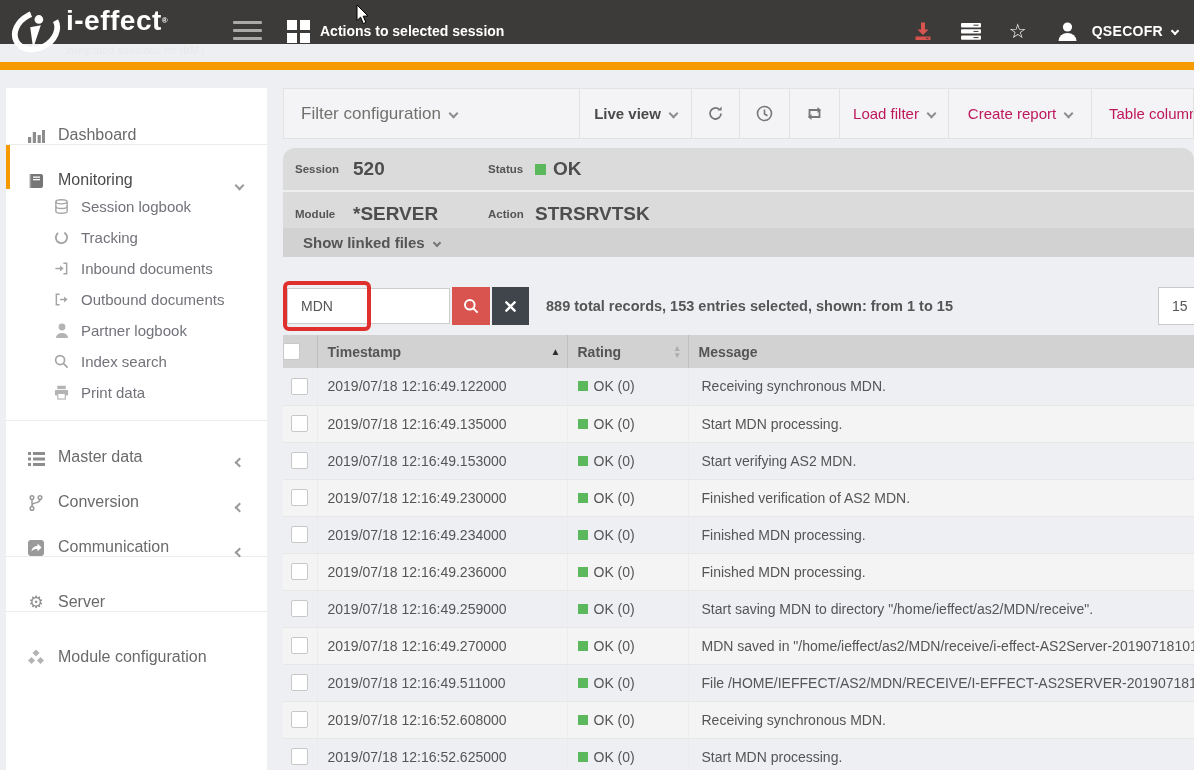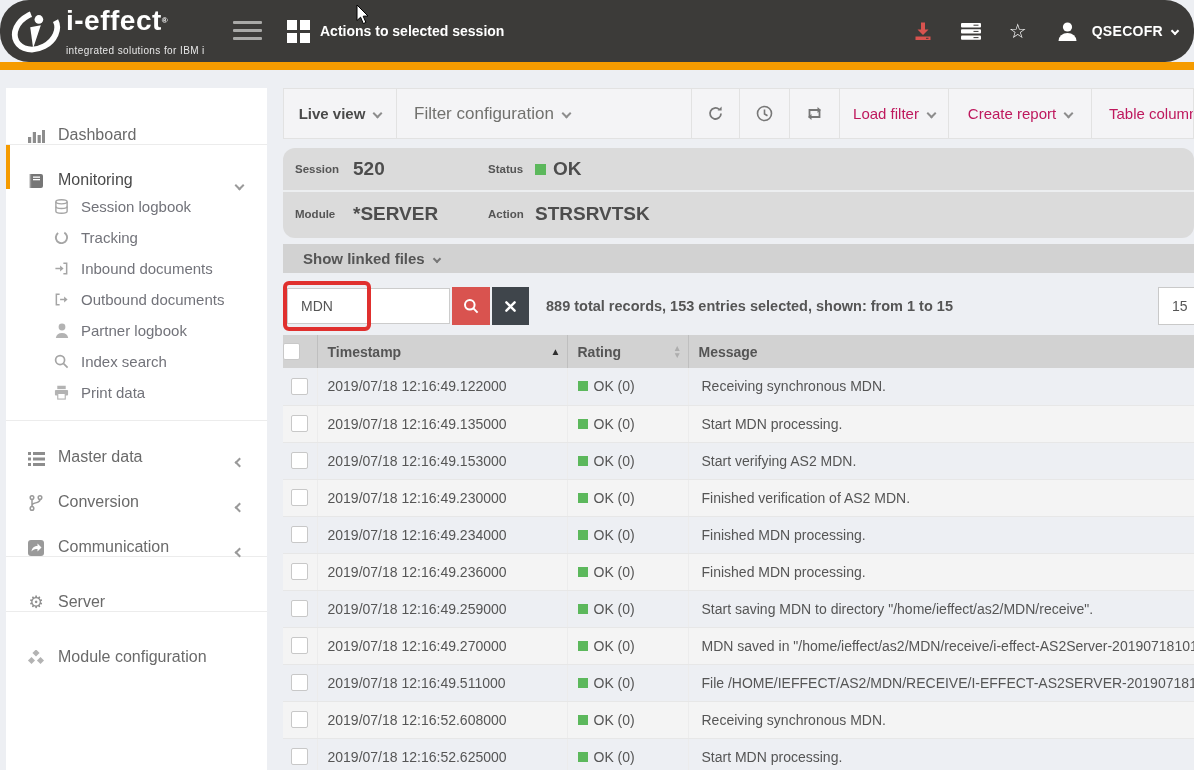--- a/index.html
+++ b/index.html
@@ -1,21 +1,21 @@
 <!DOCTYPE html>
 <html><head>
 <meta charset="utf-8">
 <style>
   * { margin:0; padding:0; box-sizing:border-box; }
   html,body { width:1194px; height:770px; overflow:hidden; }
   body { font-family:"Liberation Sans","DejaVu Sans",sans-serif; background:#edeff3; }
   .screen { position:relative; width:1194px; height:770px; overflow:hidden; background:#edeff3; }
 
   
-  .topbar { position:absolute; left:0; top:0; width:100%; height:62px; background:#3c3b39; z-index:20;border-radius:29px; }
+  .topbar { position:absolute; left:0; top:0; width:100%; height:44px; background:#3c3b39; z-index:20; }
   .orange-strip { position:absolute; left:0; top:62px; width:100%; height:8px; background:#f59b00; z-index:20; }
   .logo { position:absolute; left:10px; top:6px; display:flex; align-items:center; }
   .logo-text { margin-left:4px; color:#fff; }
   .logo-title { font-size:28px; font-weight:bold; letter-spacing:.5px; line-height:28px; }
   .logo-reg { font-size:8px; vertical-align:top; }
   .logo-tagline { font-size:10px; letter-spacing:.4px; color:#e8e8e8; margin-top:10px; }
   .hamburger { position:absolute; left:233px; top:21px; width:29px; cursor:pointer; }
   .hamburger span { display:block; height:3px; background:#a9a9a7; margin-bottom:5px; border-radius:1px; }
   .page-head { position:absolute; left:287px; top:0; height:62px; display:flex; align-items:center; }
   .grid-icon { display:grid; grid-template-columns:10px 10px; grid-gap:3px; margin-right:10px; }
@@ -60,21 +60,21 @@
 
   .session-panel { position:absolute; left:0; top:60px; width:911px; height:90px; background:#dbdbdb;border-radius:12px; }
   .sp-row { height:44px; display:flex; align-items:center; padding-left:12px; }
   .sp-row.first { border-bottom:2px solid #eceef0; }
   .sp-label { font-size:11.5px; font-weight:bold; color:#555; width:58px; }
   .sp-label.l2 { width:47px; }
   .sp-value { font-size:19px; font-weight:bold; color:#4d4d4d; width:135px; display:flex; align-items:center; }
   .sp-value.last { width:auto; }
   .sq-green { display:inline-block; width:11px; height:11px; background:#5cb85c; margin-right:7px; }
 
-  .linked-bar { position:absolute; left:0; top:156px; width:911px; height:29px; background:#d2d2d2; display:flex; align-items:center; padding-left:20px; font-size:15px; font-weight:600; color:#555; cursor:pointer; }
+  .linked-bar { position:absolute; left:0; top:140px; width:911px; height:29px; background:#d2d2d2; display:flex; align-items:center; padding-left:20px; font-size:15px; font-weight:600; color:#555; cursor:pointer; }
   .linked-bar .chev { color:#777; width:6px; height:6px; }
 
   .search-row { position:absolute; left:0; top:193px; width:911px; height:50px; display:flex; align-items:center; }
   .search-input { margin-left:4px; width:163px; height:36px; border:1px solid #ccc; background:#fff; font-size:14px; color:#555; padding-left:13px; font-family:inherit; outline:none; }
   .btn-search { margin-left:2px; width:38px; height:38px; background:#d9534f; border:none; display:flex; align-items:center; justify-content:center; cursor:pointer; }
   .btn-clear { margin-left:2px; width:37px; height:38px; background:#3f454b; border:none; display:flex; align-items:center; justify-content:center; cursor:pointer; }
   .records-summary { margin-left:17px; font-size:14.5px; font-weight:bold; color:#555; white-space:nowrap; }
   .page-size { position:absolute; left:875px; top:6px; width:46px; height:38px; background:#fff; border:1px solid #c9c9c9; font-size:14px; color:#555; line-height:36px; padding-left:13px; cursor:pointer; }
 
   .annotation-box { position:absolute; left:0; top:193px; width:88px; height:50px; border:4px solid #e0302e; border-radius:6px; z-index:30; pointer-events:none; }
@@ -325,26 +325,26 @@
             </g>
           </svg>
       </span>
       <span>Module configuration</span>
     </div>
   </aside>
 
   <main class="content">
 
     <div class="toolbar">
+      <div class="tb-seg tb-filter">
+        <span>Filter configuration</span>
+          <span class="chev"></span>
+      </div>
       <div class="tb-seg tb-live">
         <span>Live view</span>
-          <span class="chev"></span>
-      </div>
-      <div class="tb-seg tb-filter">
-        <span>Filter configuration</span>
           <span class="chev"></span>
       </div>
       <div class="tb-seg tb-ic1">
         <svg width="17" height="17" viewBox="0 0 17 17">
             <path d="M14 8.5 A5.5 5.5 0 1 1 12.2 4.4" fill="none" stroke="#777" stroke-width="1.8"></path>
             <path d="M14.6 1.6 v4 h-4 z" fill="#777"></path>
           </svg>
       </div>
       <div class="tb-seg tb-ic2">
         <svg width="17" height="17" viewBox="0 0 17 17">

